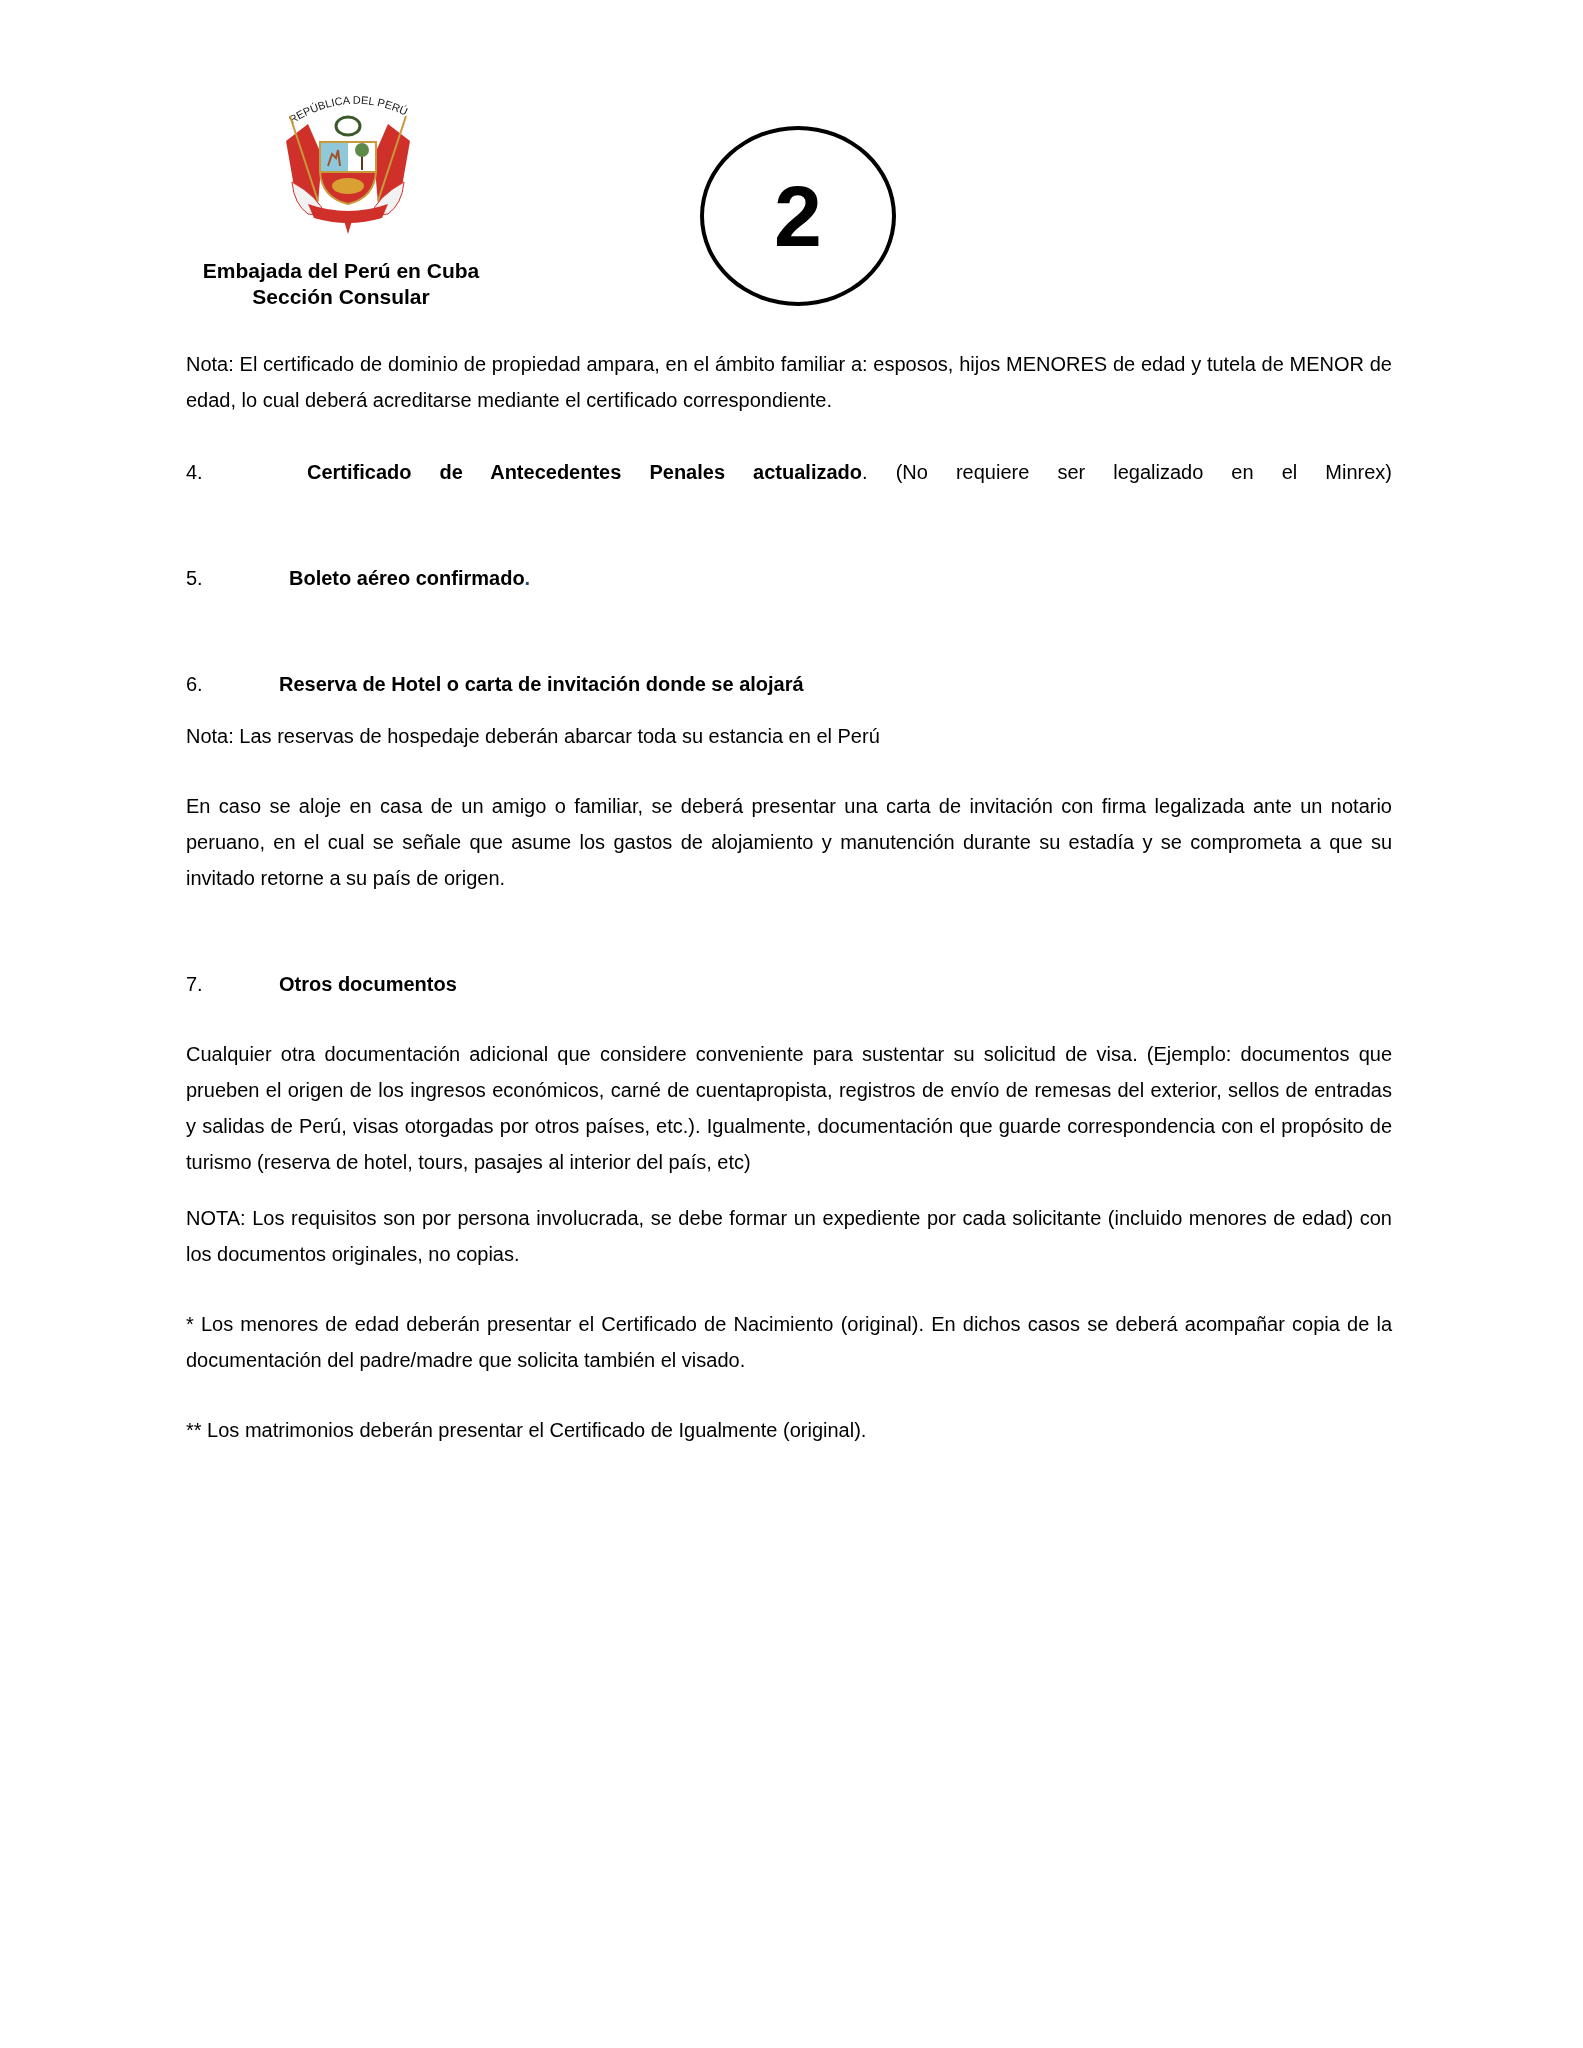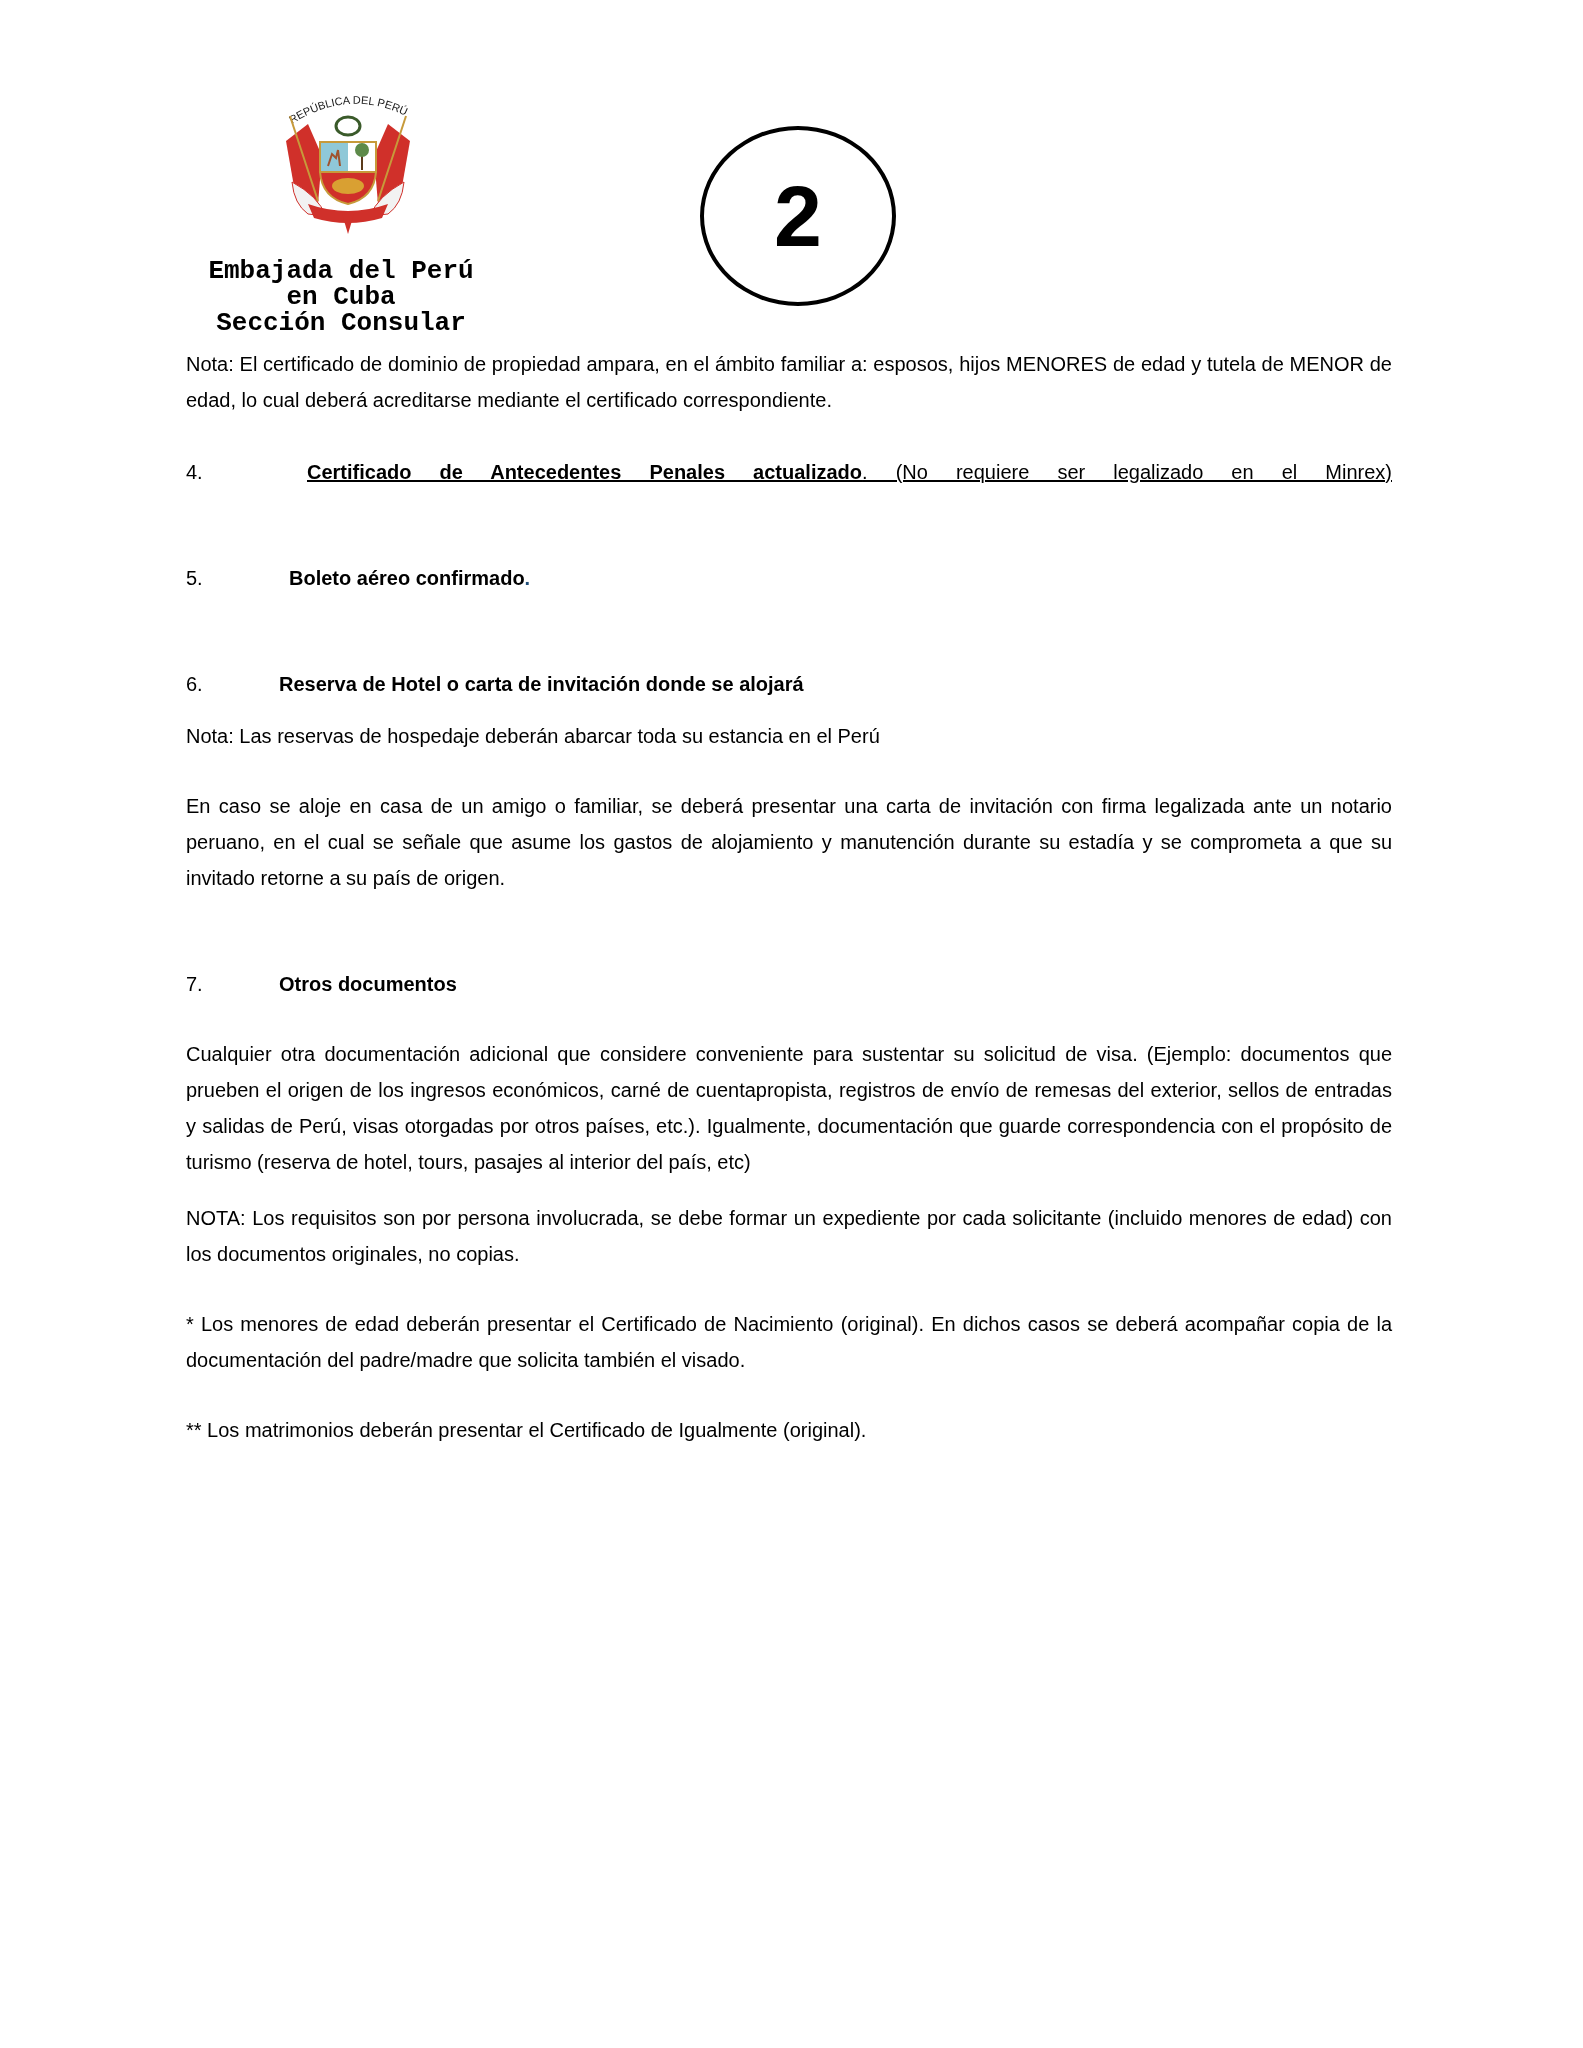--- a/index.html
+++ b/index.html
@@ -2,32 +2,32 @@
 <html><head>
 <meta charset="utf-8">
 <style>
   html, body { margin: 0; padding: 0; background: #ffffff; }
   body { width: 1583px; height: 2048px; position: relative; overflow: hidden;
          font-family: "Liberation Sans", sans-serif; color: #000; }
   .page { position: absolute; left: 0; top: 0; width: 1583px; height: 2048px; }
 
   .emblem { position: absolute; left: 278px; top: 86px; width: 140px; height: 150px; }
   .emblem-caption { position: absolute; left: 186px; top: 258px; width: 310px; text-align: center;
-                    font-weight: bold; font-size: 26px; line-height: 26px; font-family: Liberation Mono, monospace; }
+                    font-weight: bold; font-size: 21px; line-height: 26px; }
   .page-badge { position: absolute; left: 700px; top: 126px; width: 196px; height: 180px;
                 border: 4px solid #000; border-radius: 50%; box-sizing: border-box;
                 display: flex; align-items: center; justify-content: center; }
   .page-badge span { font-weight: bold; font-size: 86px; line-height: 1; }
 
   .body { position: absolute; left: 186px; top: 346px; width: 1206px; font-size: 20px; line-height: 36px; }
   p { margin: 0; text-align: justify; text-align-last: left; }
   .num { display: inline-block; }
   b { font-weight: bold; }
   .dot-blue { color: #1f4e79; font-weight: bold; }
-  .justify-line { text-align: justify; text-align-last: justify; text-decoration: underline; }
+  .justify-line { text-align: justify; text-align-last: justify; }
 </style>
 </head>
 <body>
 
 <div class="page">
 
   <svg class="emblem" viewBox="0 0 140 150">
     <defs>
       <path id="arcText" d="M 14 38 Q 70 2 128 30"></path>
     </defs>

